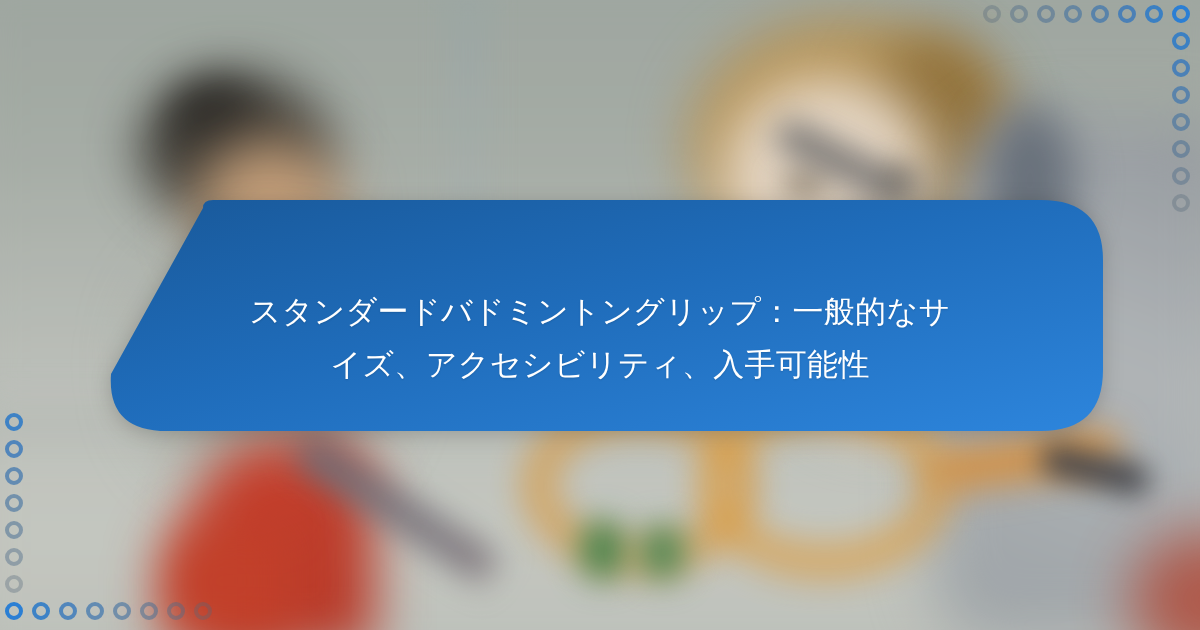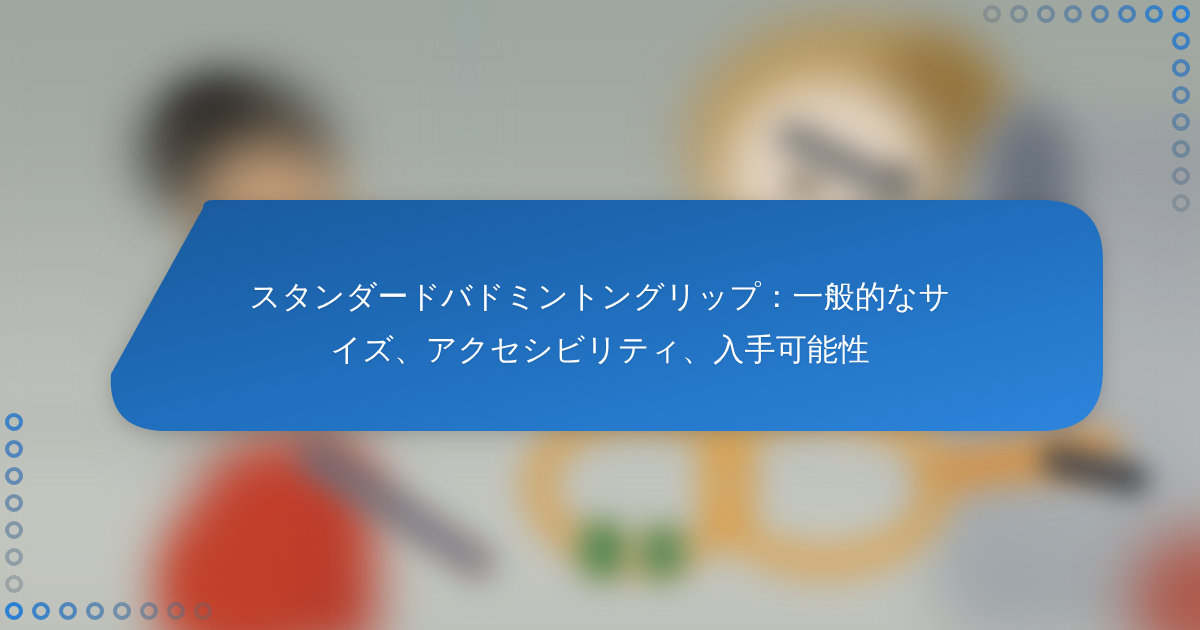--- a/index.html
+++ b/index.html
@@ -121,21 +121,21 @@
   #dots-bottom-left{ left:0; bottom:0; width:240px; height:230px; }
 
   
   #title-card{
     position:absolute;
     left:95px; top:198px; width:1010px; height:235px;
     filter:drop-shadow(0 3px 10px rgba(0,0,0,.18));
   }
   #title-card svg{ display:block; width:100%; height:100%; }
   #title-text{
-    position:absolute; left:190px; top:270px; width:820px;
+    position:absolute; left:190px; top:285px; width:820px;
     text-align:center;
     color:#ffffff;
     font-size:31px;
     line-height:1.72;
     font-weight:400;
     letter-spacing:.3px;
     text-shadow:0 1px 2px rgba(0,0,0,.13);
     white-space:pre-line;
   }
 </style>

